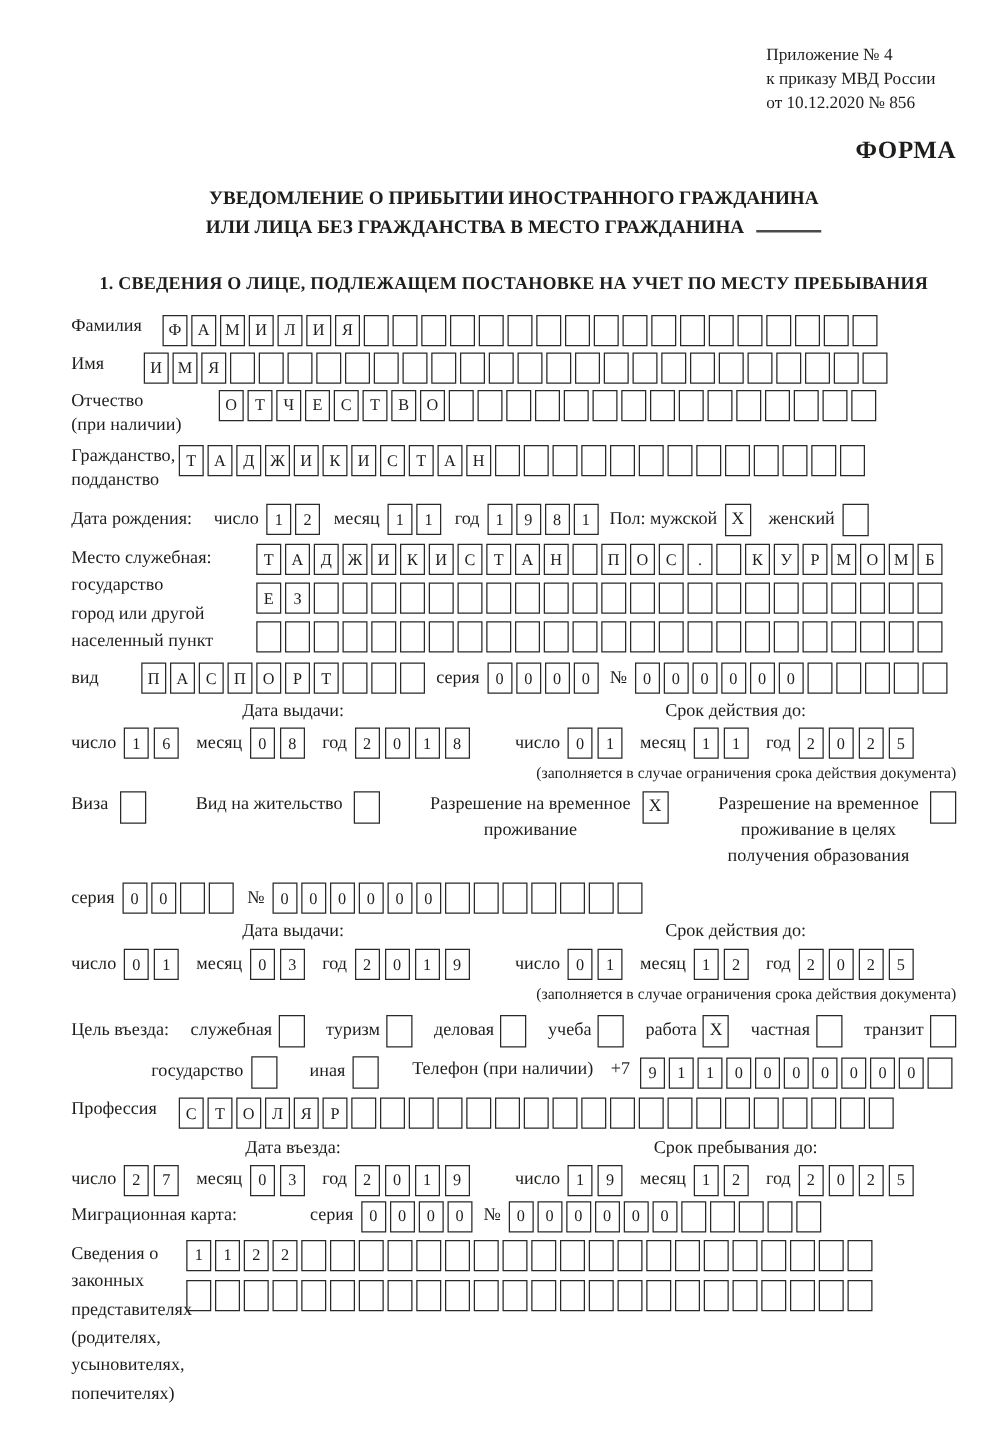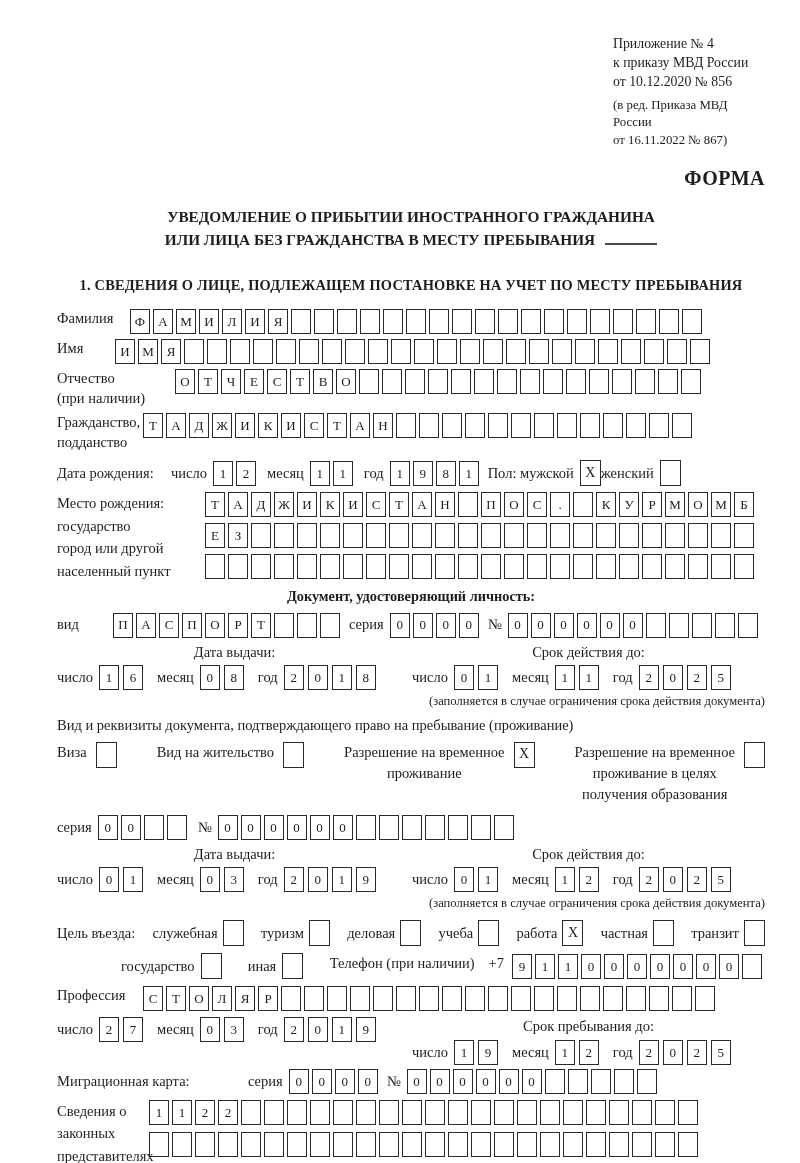--- a/index.html
+++ b/index.html
@@ -71,29 +71,25 @@
 </head>
 <body>
 
 <div class="page">
 
   <div class="annex">
     <div>Приложение № 4</div>
     <div>к приказу МВД России</div>
     <div>от 10.12.2020 № 856</div>
   </div>
-  <div class="edition">
-    <div>(в ред. Приказа МВД России</div>
-    <div>от 16.11.2022 № 867)</div>
-  </div>
   <div class="forma">ФОРМА</div>
 
   <div class="title">
     <div>УВЕДОМЛЕНИЕ О ПРИБЫТИИ ИНОСТРАННОГО ГРАЖДАНИНА</div>
-    <div><span>ИЛИ ЛИЦА БЕЗ ГРАЖДАНСТВА В МЕСТУ ПРЕБЫВАНИЯ</span><span class="blank-line"></span></div>
+    <div><span>ИЛИ ЛИЦА БЕЗ ГРАЖДАНСТВА В МЕСТО ГРАЖДАНИНА</span><span class="blank-line"></span></div>
   </div>
 
   <div class="sec-head">1. СВЕДЕНИЯ О ЛИЦЕ, ПОДЛЕЖАЩЕМ ПОСТАНОВКЕ НА УЧЕТ ПО МЕСТУ ПРЕБЫВАНИЯ</div>
 
   <div class="r">
     <div class="lbl w73">Фамилия</div>
     <div class="cells">
         <span class="cell">Ф</span>
         <span class="cell">А</span>
         <span class="cell">М</span>
@@ -229,26 +225,26 @@
       </div>
     <div class="wlab" style="margin-top:0;">год</div>
     <div class="cells" style="margin-right:6px;">
         <span class="cell">1</span>
         <span class="cell">9</span>
         <span class="cell">8</span>
         <span class="cell">1</span>
       </div>
     <div class="wlab" style="margin-top:0;">Пол: мужской</div>
     <div class="chk">X</div>
-    <div class="wlab" style="margin-top:0;font-family:Liberation Serif, serif;">женский</div>
+    <div class="wlab" style="margin-top:0;margin-left:14px;font-family:Liberation Serif, serif;">женский</div>
     <div class="chk"></div>
   </div>
 
   <div class="r" style="margin-top:6px;">
-    <div class="lbl w148" style="line-height:1.55;">Место рождения:
+    <div class="lbl w148" style="line-height:1.55;">Место служебная:
 государство
 город или другой
 населенный пункт</div>
     <div class="stack">
       <div class="cells">
           <span class="cell">Т</span>
           <span class="cell">А</span>
           <span class="cell">Д</span>
           <span class="cell">Ж</span>
           <span class="cell">И</span>
@@ -320,21 +316,20 @@
           <span class="cell"></span>
           <span class="cell"></span>
           <span class="cell"></span>
           <span class="cell"></span>
           <span class="cell"></span>
           <span class="cell"></span>
         </div>
     </div>
   </div>
 
-  <div class="doc-head">Документ, удостоверяющий личность:</div>
   <div class="r" style="align-items:center;">
     <div class="wlab" style="margin-top:0;width:50px;">вид</div>
     <div class="cells" style="margin-right:6px;">
         <span class="cell">П</span>
         <span class="cell">А</span>
         <span class="cell">С</span>
         <span class="cell">П</span>
         <span class="cell">О</span>
         <span class="cell">Р</span>
         <span class="cell">Т</span>
@@ -406,21 +401,20 @@
             <span class="cell">2</span>
             <span class="cell">0</span>
             <span class="cell">2</span>
             <span class="cell">5</span>
           </div>
       </div>
       <div class="note">(заполняется в случае ограничения срока действия документа)</div>
     </div>
   </div>
 
-  <div style="margin-top:6px;">Вид и реквизиты документа, подтверждающего право на пребывание (проживание)</div>
 
   <div class="opts">
     <div class="opt">
       <div class="lbl">Виза</div>
       <div class="chk"></div>
     </div>
     <div class="opt">
       <div class="lbl">Вид на жительство</div>
       <div class="chk"></div>
     </div>
@@ -597,20 +591,21 @@
         <span class="cell"></span>
         <span class="cell"></span>
         <span class="cell"></span>
         <span class="cell"></span>
         <span class="cell"></span>
       </div>
   </div>
 
   <div class="dual" style="margin-top:6px;">
     <div class="dcol-l">
+      <div class="date-head">Дата въезда:</div>
       <div class="dl">
         <div class="wlab">число</div>
         <div class="cells" style="margin-right:10px;">
             <span class="cell">2</span>
             <span class="cell">7</span>
           </div>
         <div class="wlab">месяц</div>
         <div class="cells" style="margin-right:10px;">
             <span class="cell">0</span>
             <span class="cell">3</span>

